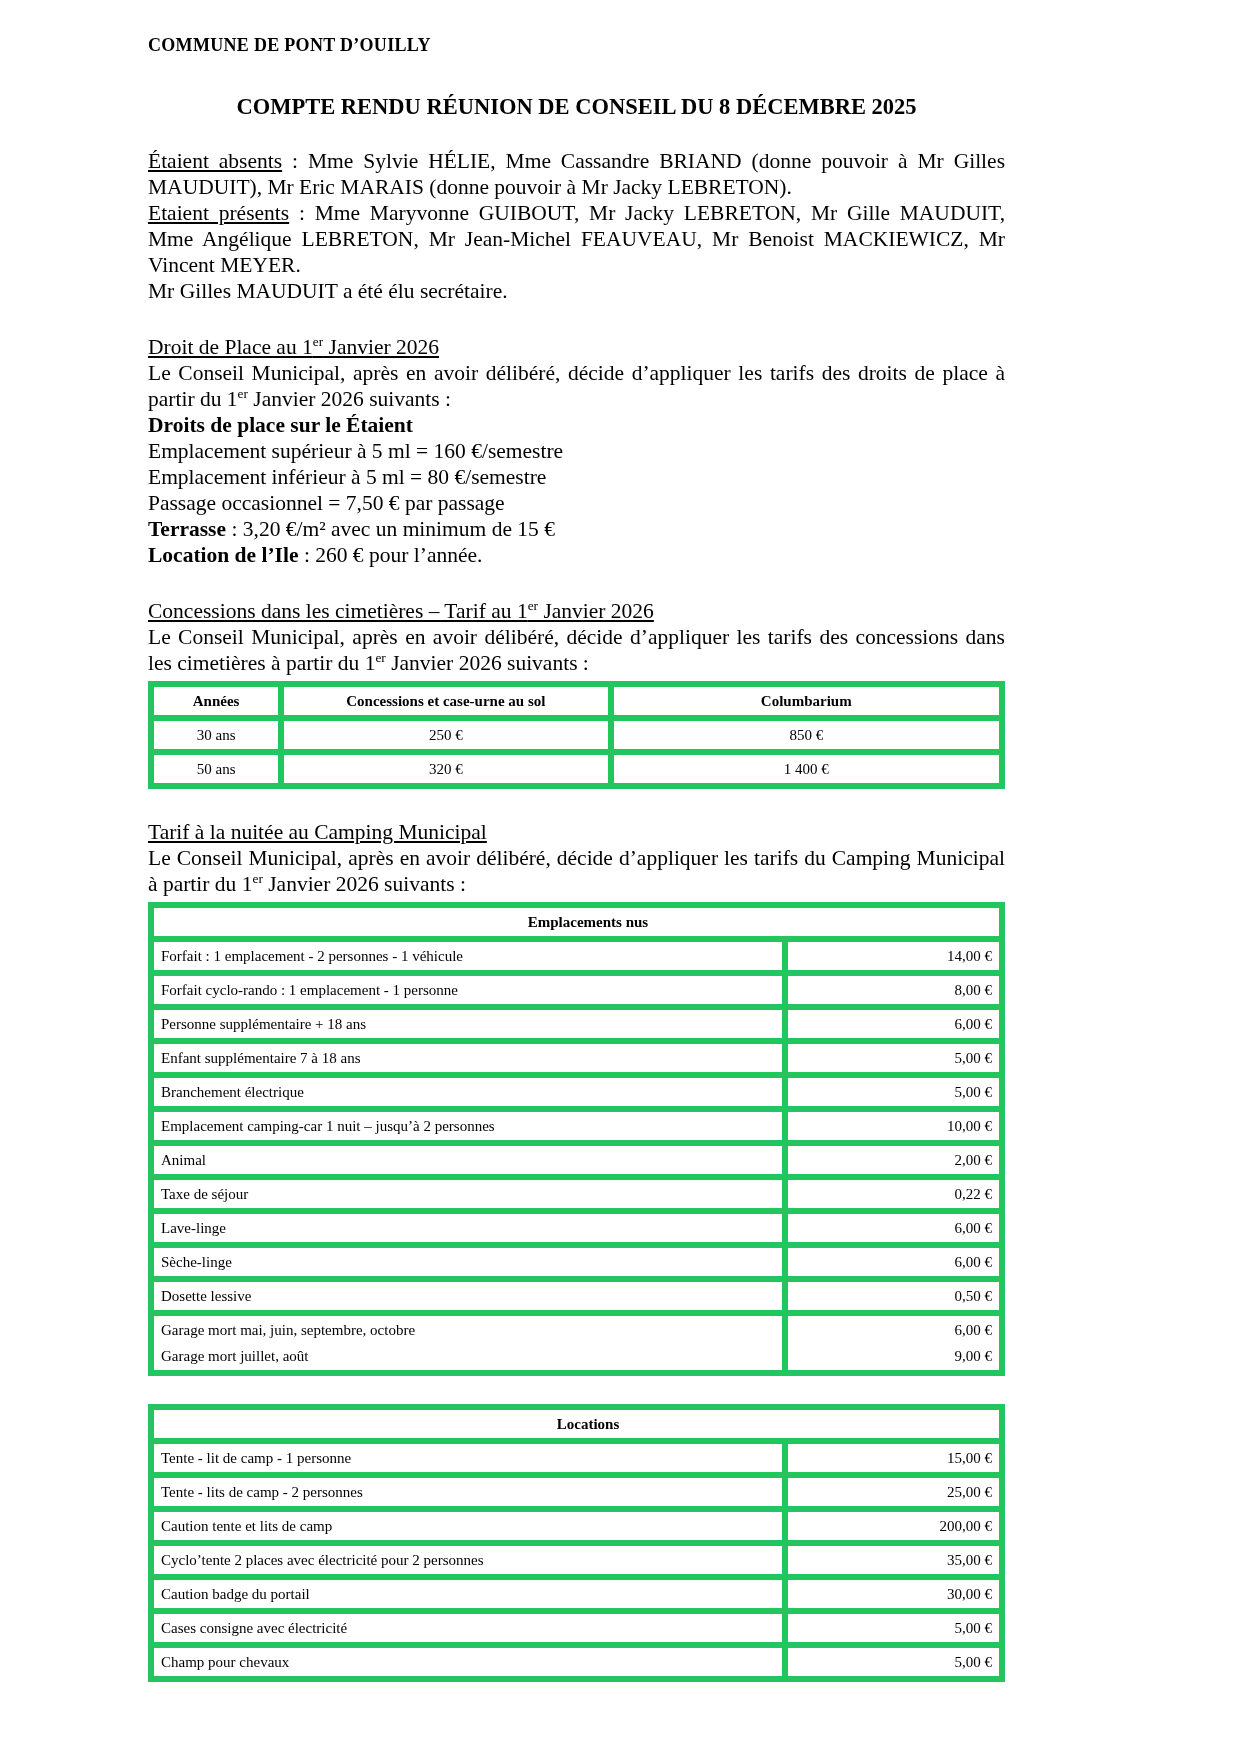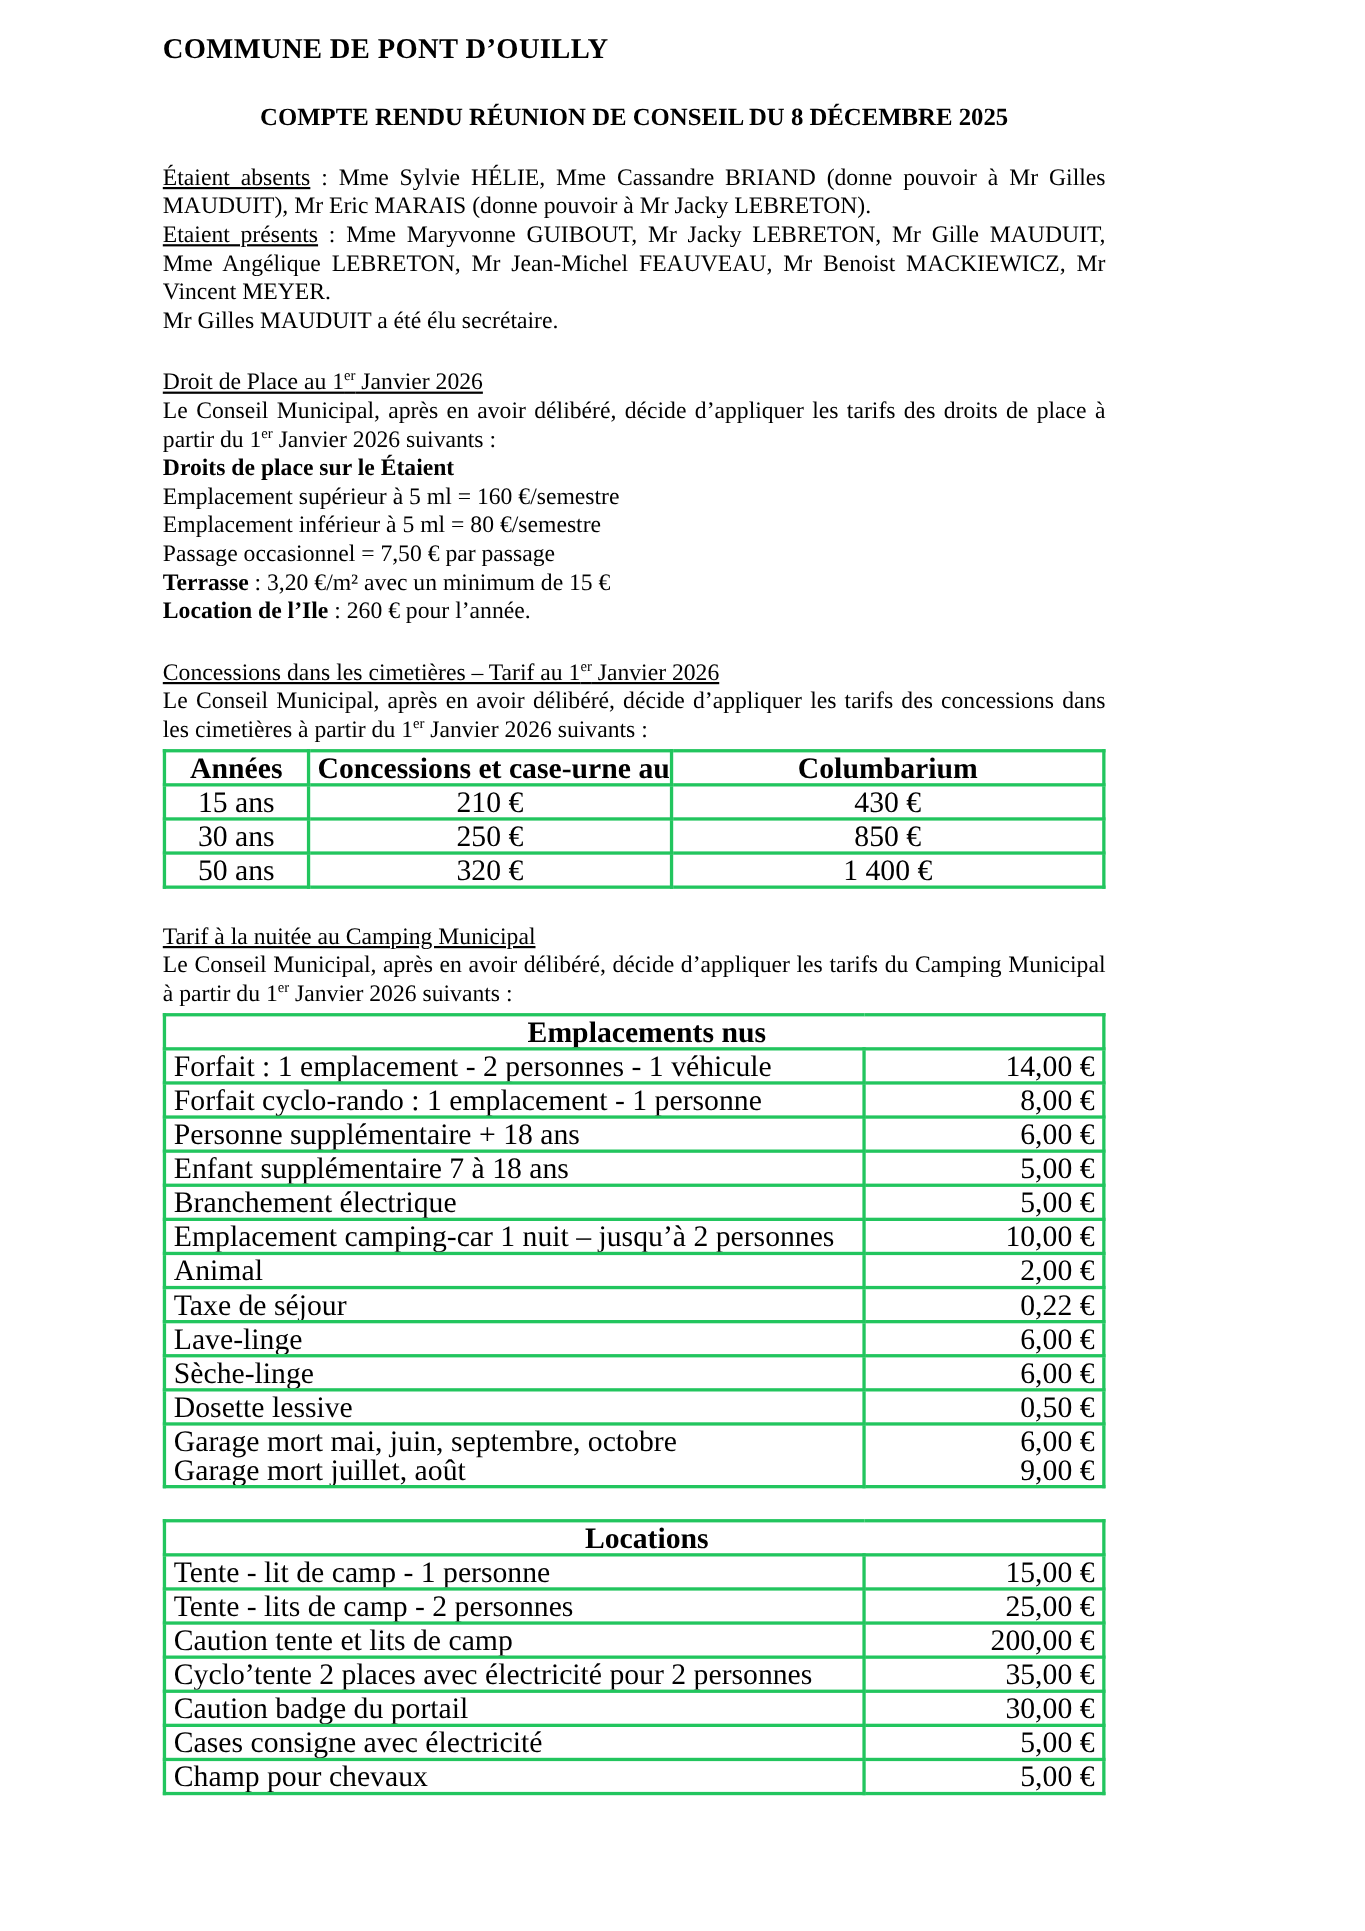--- a/index.html
+++ b/index.html
@@ -15,21 +15,21 @@
     padding: 32px 236px 0 148px;
     position: relative;
     overflow: hidden;
   }
   p { margin: 0; }
   .just { text-align: justify; }
   .u { text-decoration: underline; }
   .b { font-weight: bold; }
   .commune {
     font-weight: bold;
-    font-size: 26px;
+    font-size: 18px;
     letter-spacing: 0.3px;
   }
   .doc-title {
     text-align: center;
     font-weight: bold;
     font-size: 22.5px;
     margin-top: 36px;
   }
   .attendance { margin-top: 28px; }
   h2.heading {
@@ -40,24 +40,24 @@
     line-height: 26px;
   }
   sup { font-size: 0.62em; line-height: 0; vertical-align: super; }
 
   table {
     width: 100%;
     border-collapse: collapse;
     table-layout: fixed;
   }
   td, th {
-    border: 3px solid #22c55e;
+    border: 6px solid #22c55e;
     padding: 1px 7px;
     line-height: 26px;
-    font-size: 27px;
+    font-size: 15px;
     overflow: hidden;
     white-space: nowrap;
   }
   .cemetery-table { margin-top: 5px; }
   .cemetery-table th { font-weight: bold; text-align: center; }
   .cemetery-table td { text-align: center; }
 
   .price-table { margin-top: 5px; }
   .price-table th { font-weight: bold; text-align: center; padding-left: 30px; }
   .price-table td.label { text-align: left; }
@@ -100,25 +100,20 @@
           <col style="width:38.7%">
           <col style="width:46%">
         </colgroup>
       <tbody>
           <tr>
         <th>Années</th>
         <th>Concessions et case-urne au sol</th>
         <th>Columbarium</th>
       </tr>
       <tr>
-        <td>15 ans</td>
-        <td>210 €</td>
-        <td>430 €</td>
-      </tr>
-      <tr>
         <td>30 ans</td>
         <td>250 €</td>
         <td>850 €</td>
       </tr>
       <tr>
         <td>50 ans</td>
         <td>320 €</td>
         <td>1 400 €</td>
       </tr>
     </tbody>

